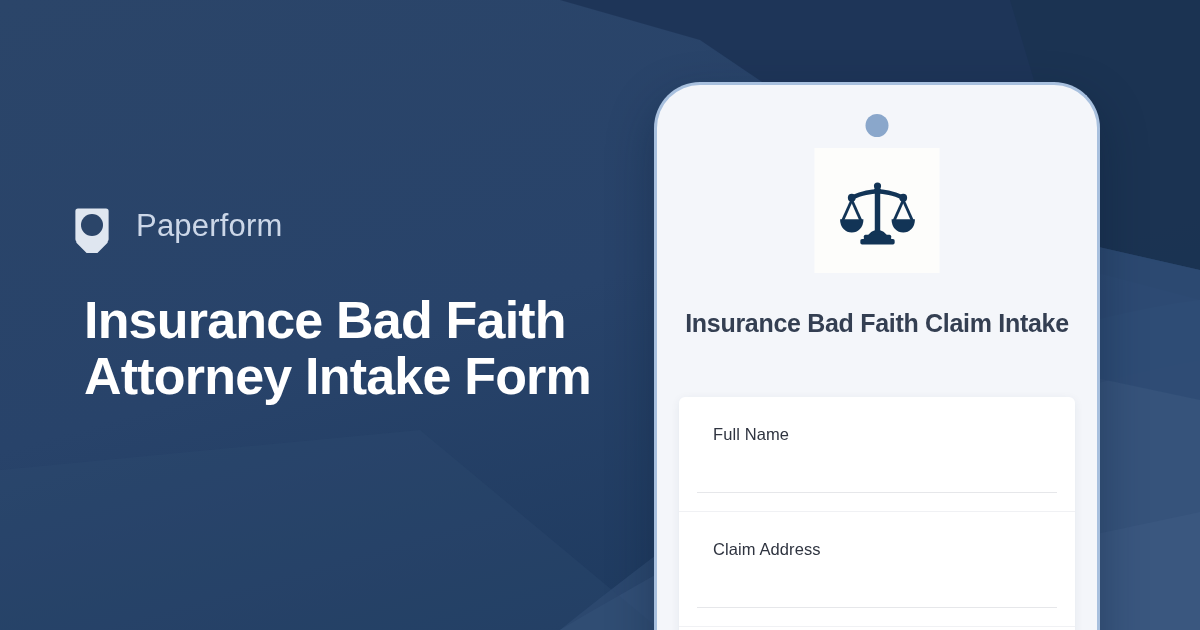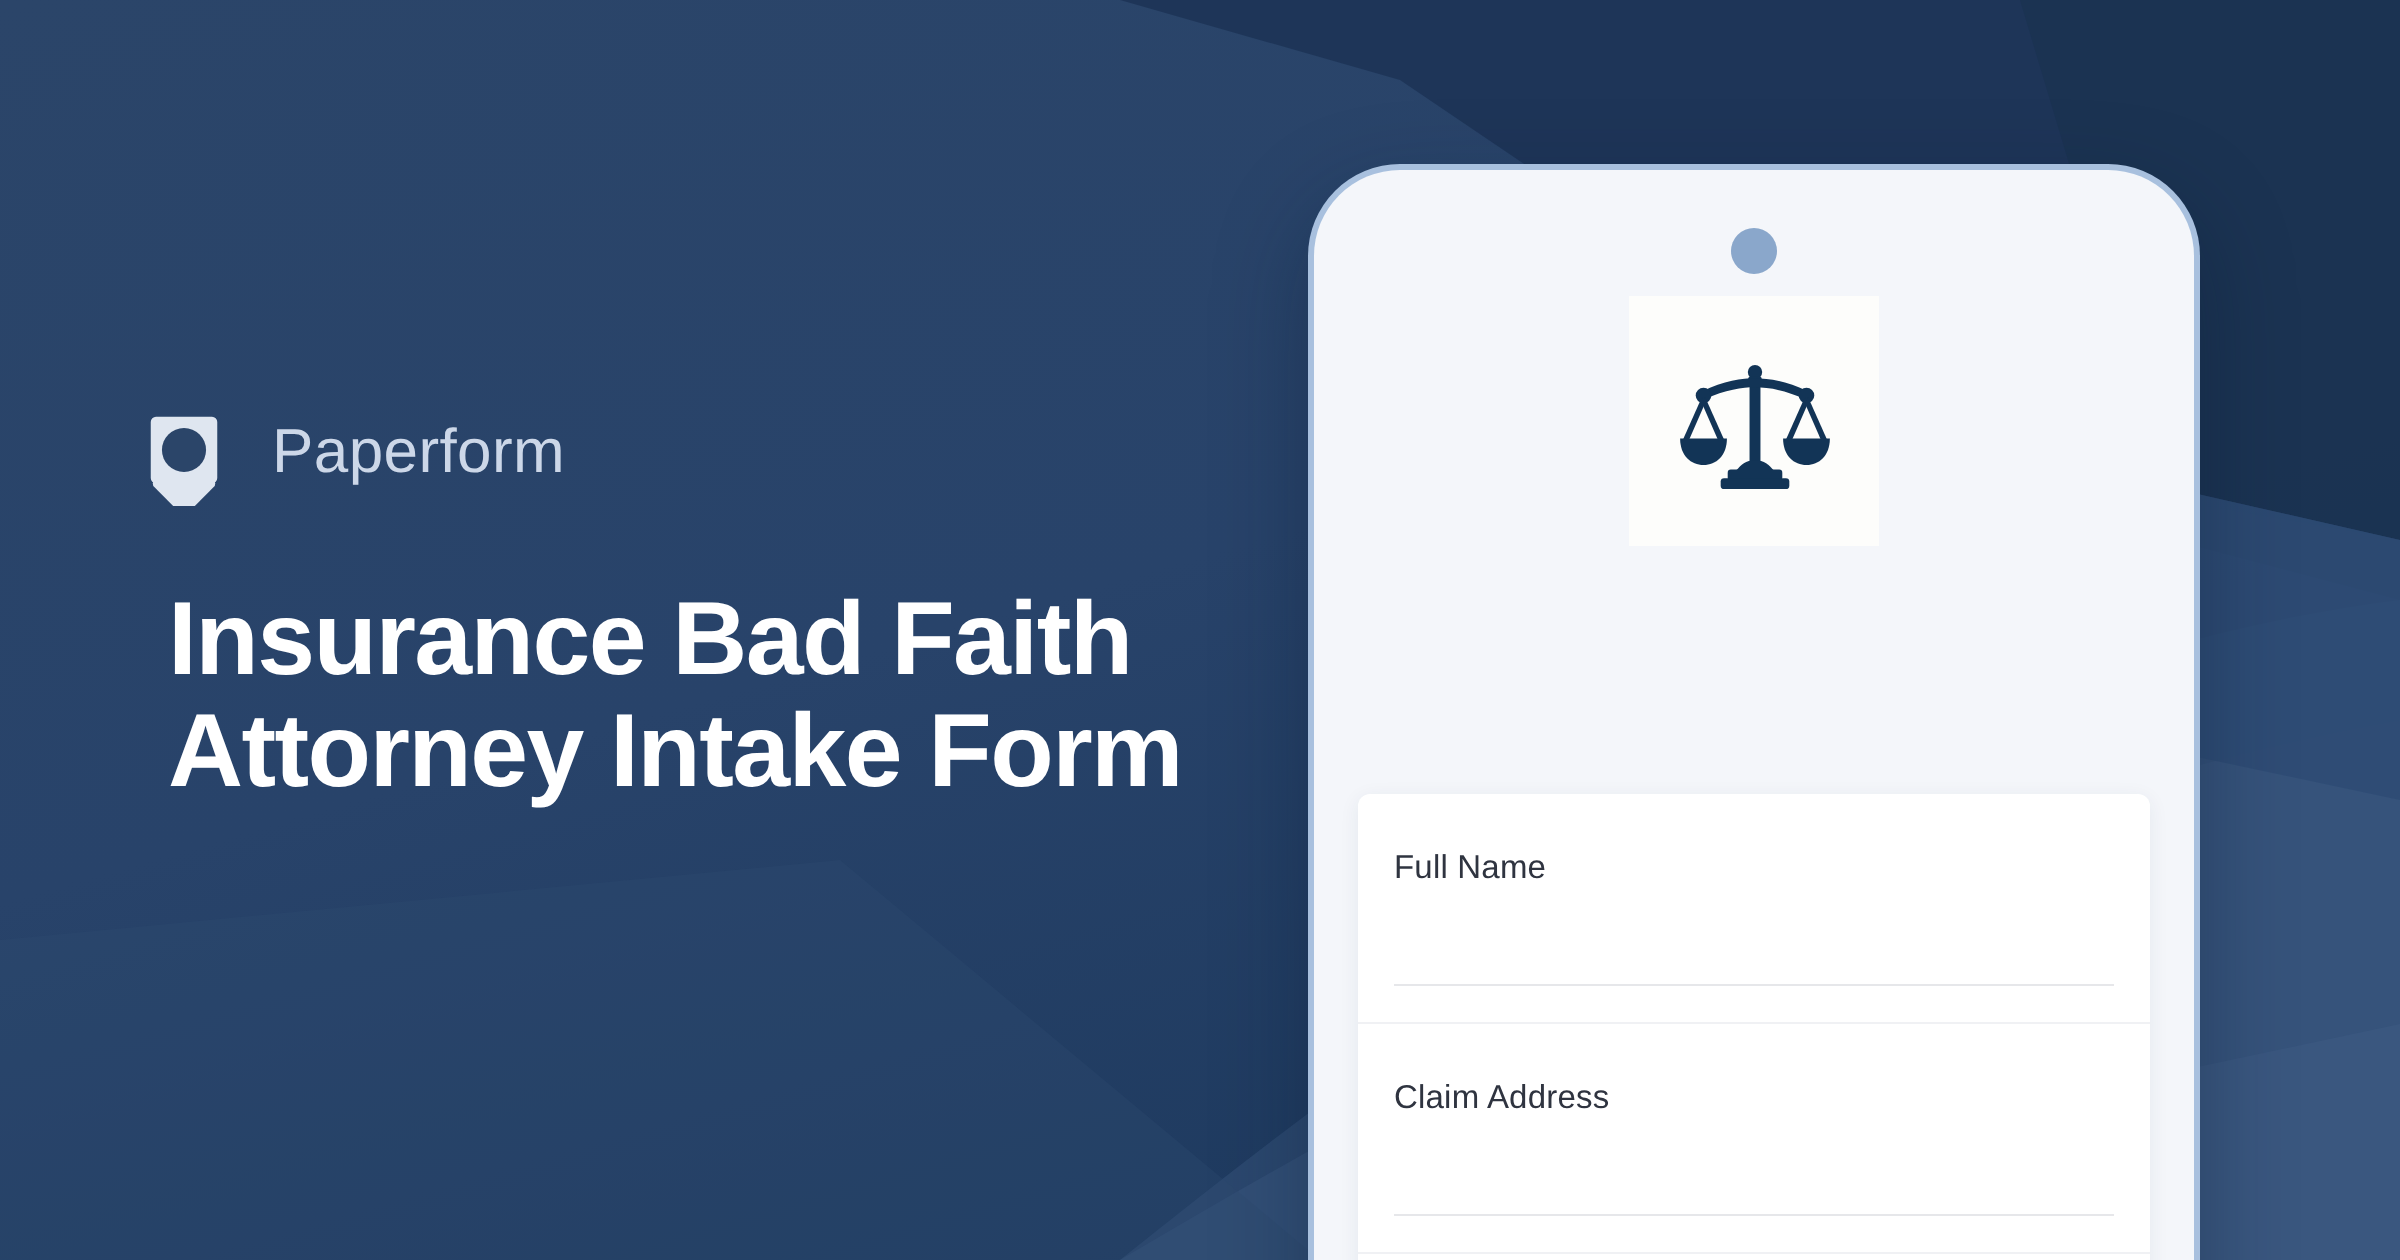--- a/index.html
+++ b/index.html
@@ -149,20 +149,21 @@
     height: 115px;
     border-bottom: 1px solid #f0f1f4;
   }
 
   .field-label {
     font-size: 16.5px;
     font-weight: 400;
     color: #2f3440;
     letter-spacing: 0.1px;
     line-height: 1.2;
+    margin-left: 16px;
   }
 
   .field-underline {
     margin-top: 47px;
     height: 1px;
     background: #e6e7ea;
   }
 </style>
 </head>
 <body>
@@ -245,20 +246,21 @@
                      C75 77.5 68 71.5 68 60.5 Z"></path>
 
             <path d="M38 81 C41 77.5 44 74.5 50 74.5 C56 74.5 59 77.5 62 81 Z"></path>
             <rect x="32.5" y="80.5" width="35" height="7" rx="2"></rect>
             <rect x="28" y="86" width="44" height="7" rx="2.2"></rect>
           </g>
         </svg>
       </span>
     </div>
 
+    <div class="form-title">Insurance Bad Faith Claim Intake</div>
 
     <div class="form-card">
 
       <div class="form-field">
         <div class="field-label">Full Name</div>
         <div class="field-underline"></div>
       </div>
 
       <div class="form-field">
         <div class="field-label">Claim Address</div>

